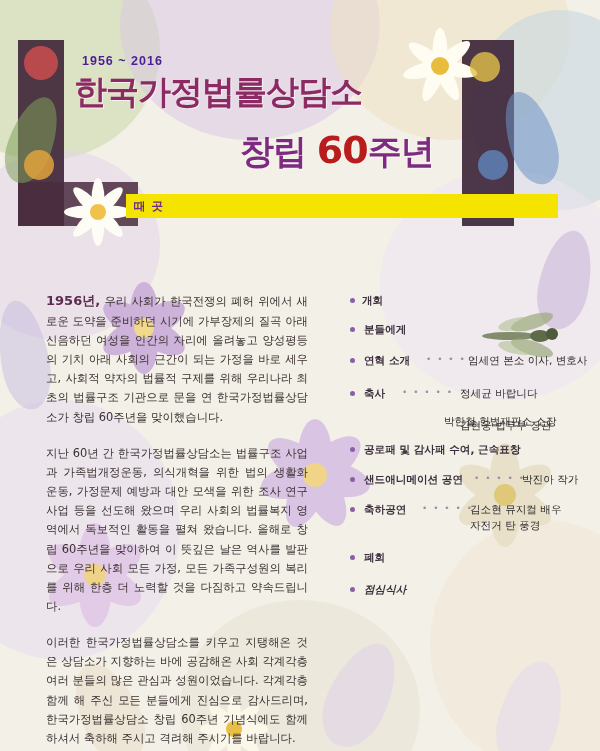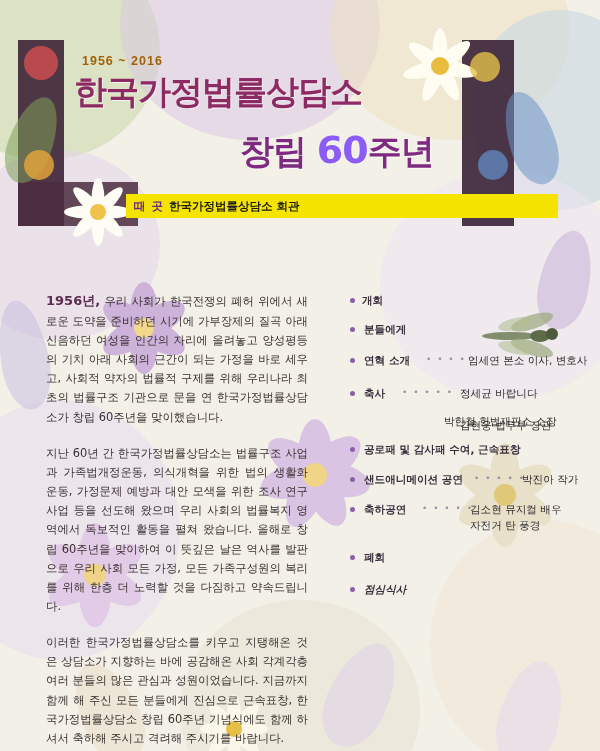--- a/index.html
+++ b/index.html
@@ -23,37 +23,37 @@
   .flower .core{
     border-radius:50%;transform:translate(-50%,-50%);
   }
 
   
   .banner{
     position:absolute;left:22px;top:40px;width:478px;height:180px;z-index:3;
   }
   .years{
     position:absolute;left:60px;top:14px;
-    font-size:12.5px;letter-spacing:1px;color:#a16207;font-weight:bold;
+    font-size:12.5px;letter-spacing:1px;color:#4c1d95;font-weight:bold;
     font-family:"Liberation Sans",sans-serif;
   }
   .title-main{
     position:absolute;left:52px;top:30px;
     font-size:33px;font-weight:bold;color:#8e2a63;
     letter-spacing:-1px;
     font-family:"DejaVu Sans","Liberation Sans",sans-serif;
     text-shadow:1px 1px 0 rgba(255,255,255,.6);
   }
   .title-sub{
     position:absolute;left:218px;top:88px;
     font-size:34px;font-weight:bold;color:#7d2a80;
     letter-spacing:-1px;
     text-shadow:1px 1px 0 rgba(255,255,255,.6);
   }
-  .title-sub .num{color:#8b5cf6;font-size:38px;}
+  .title-sub .num{color:#b91c1c;font-size:38px;}
 
   
   .infobar{
     position:absolute;left:126px;top:194px;width:432px;height:24px;
     background:#f5e400;z-index:4;
     display:flex;align-items:center;
     padding:0 8px;box-sizing:border-box;
     font-size:11.5px;color:#1b1b1b;font-weight:bold;
   }
   .infobar .k{color:#6b2a86;margin-right:6px;font-weight:bold;}
@@ -217,27 +217,26 @@
   <div class="years">1956 ~ 2016</div>
   <div class="title-main">한국가정법률상담소</div>
   <div class="title-sub">
     <span>창립 </span><span class="num">60</span><span>주년</span>
   </div>
 </div>
 
 <div class="infobar">
   <span class="k">때</span>
   <span class="k">곳</span>
-  <span class="v">한국가정법률상담소 회관</span>
 </div>
 
 <div class="body-text">
   <p><span class="lead">1956년,</span><span> 우리 사회가 한국전쟁의 폐허 위에서 새로운 도약을 준비하던 시기에 가부장제의 질곡 아래 신음하던 여성을 인간의 자리에 올려놓고 양성평등의 기치 아래 사회의 근간이 되는 가정을 바로 세우고, 사회적 약자의 법률적 구제를 위해 우리나라 최초의 법률구조 기관으로 문을 연 한국가정법률상담소가 창립 60주년을 맞이했습니다.</span></p>
   <p>지난 60년 간 한국가정법률상담소는 법률구조 사업과 가족법개정운동, 의식개혁을 위한 법의 생활화 운동, 가정문제 예방과 대안 모색을 위한 조사 연구 사업 등을 선도해 왔으며 우리 사회의 법률복지 영역에서 독보적인 활동을 펼쳐 왔습니다. 올해로 창립 60주년을 맞이하여 이 뜻깊은 날은 역사를 발판으로 우리 사회 모든 가정, 모든 가족구성원의 복리를 위해 한층 더 노력할 것을 다짐하고 약속드립니다.</p>
-  <p>이러한 한국가정법률상담소를 키우고 지탱해온 것은 상담소가 지향하는 바에 공감해온 사회 각계각층 여러 분들의 많은 관심과 성원이었습니다. 지금까지 함께 해 주신 모든 분들에게 진심으로 근속표창, 한국가정법률상담소 창립 60주년 기념식에도 함께 하셔서 축하해 주시고 격려해 주시기를 바랍니다.</p>
+  <p>이러한 한국가정법률상담소를 키우고 지탱해온 것은 상담소가 지향하는 바에 공감해온 사회 각계각층 여러 분들의 많은 관심과 성원이었습니다. 각계각층 함께 해 주신 모든 분들에게 진심으로 감사드리며, 한국가정법률상담소 창립 60주년 기념식에도 함께 하셔서 축하해 주시고 격려해 주시기를 바랍니다.</p>
 </div>
 
 <div class="program">
 
   <div class="prow" style="height:29px;">
     <span class="bullet"></span>
     <span class="label">개회</span>
   </div>
 
   <div class="prow" style="height:31px;">

